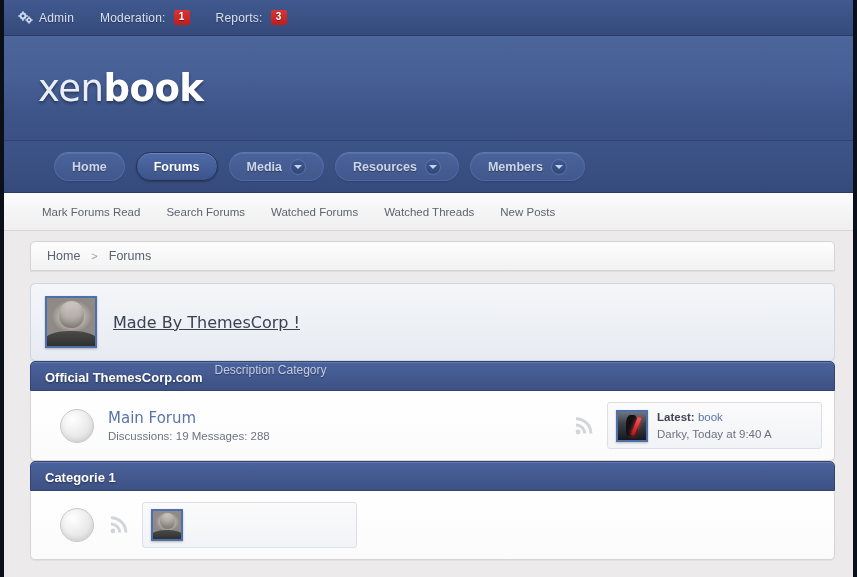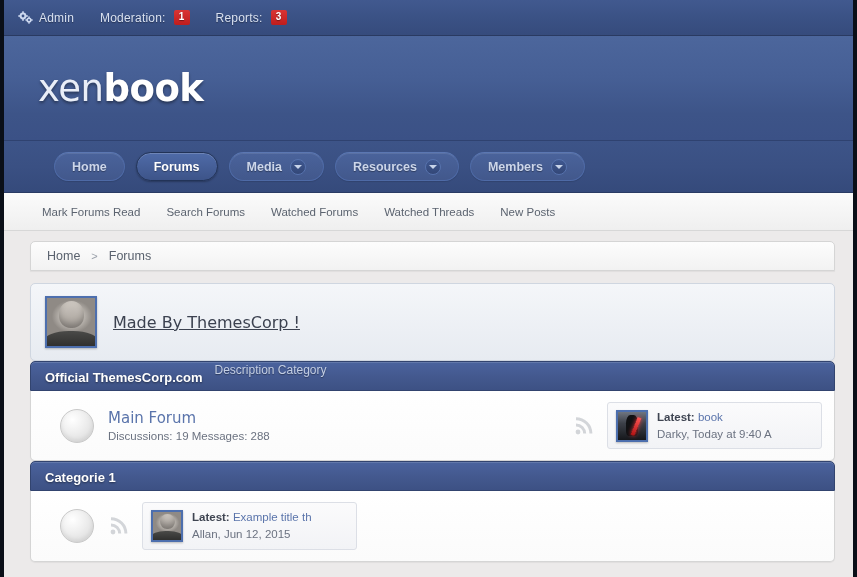--- a/index.html
+++ b/index.html
@@ -457,26 +457,19 @@
                 <circle cx="5" cy="17" r="2.4"></circle>
                 <path d="M3 11.4a7.2 7.2 0 0 1 7.2 7.2h3A10.2 10.2 0 0 0 3 8.4z"></path>
                 <path d="M3 5.2a13.4 13.4 0 0 1 13.4 13.4h3A16.4 16.4 0 0 0 3 2.2z"></path>
               </g>
             </svg>
           </div>
           <div class="last-post">
             <div class="avatar sm">
               <div class="av-photo"></div>
             </div>
-            <div class="lp-text">
-              <div class="lp-line1">
-                <b>Latest:</b>
-                <a class="lp-link">Example title th</a>
-              </div>
-              <div class="lp-line2">Allan, Jun 12, 2015</div>
-            </div>
           </div>
         </div>
       </div>
 
     </div>
   </div>
 </div>
 
 </body></html>

